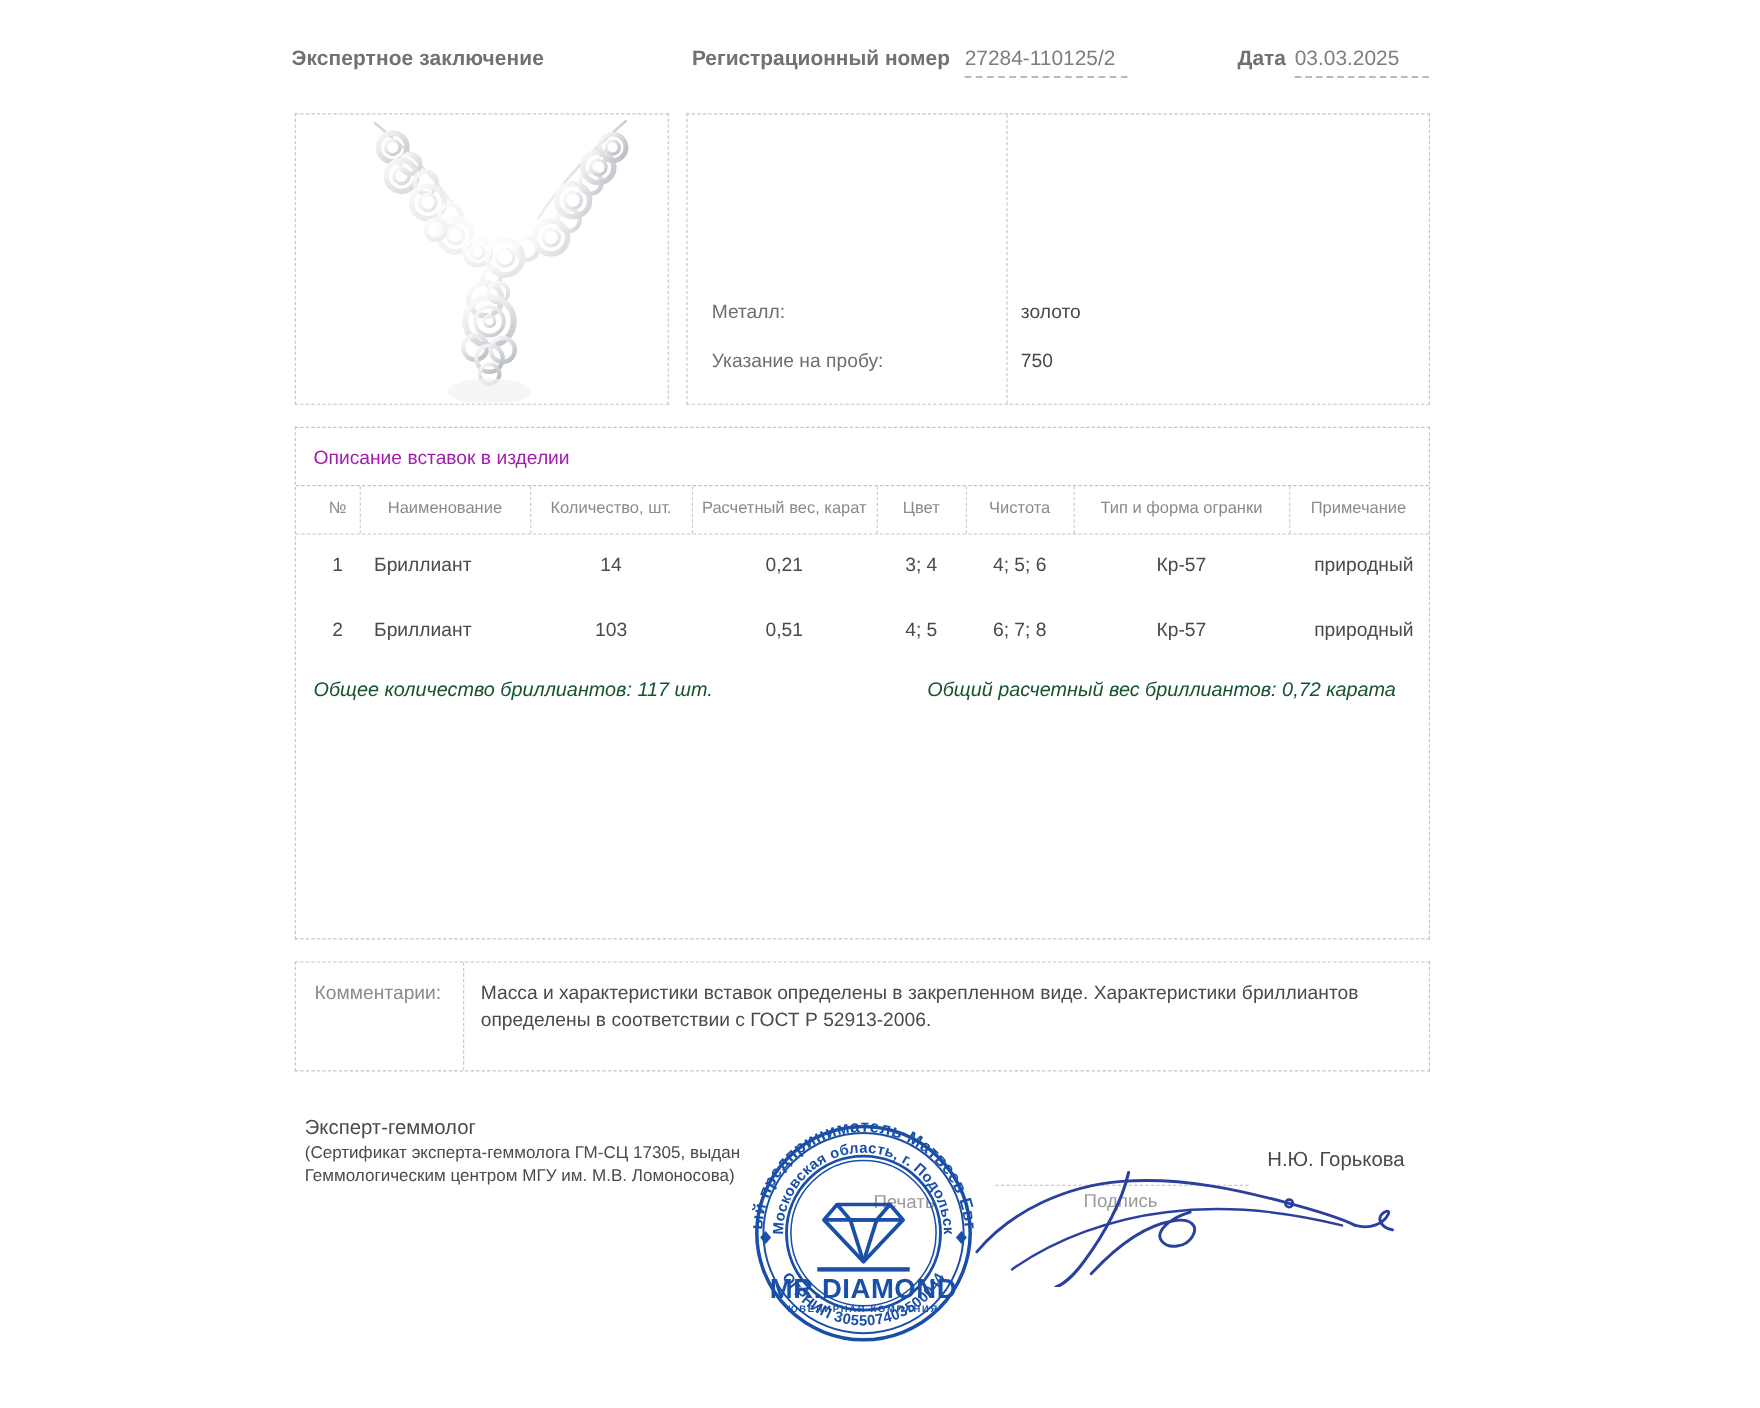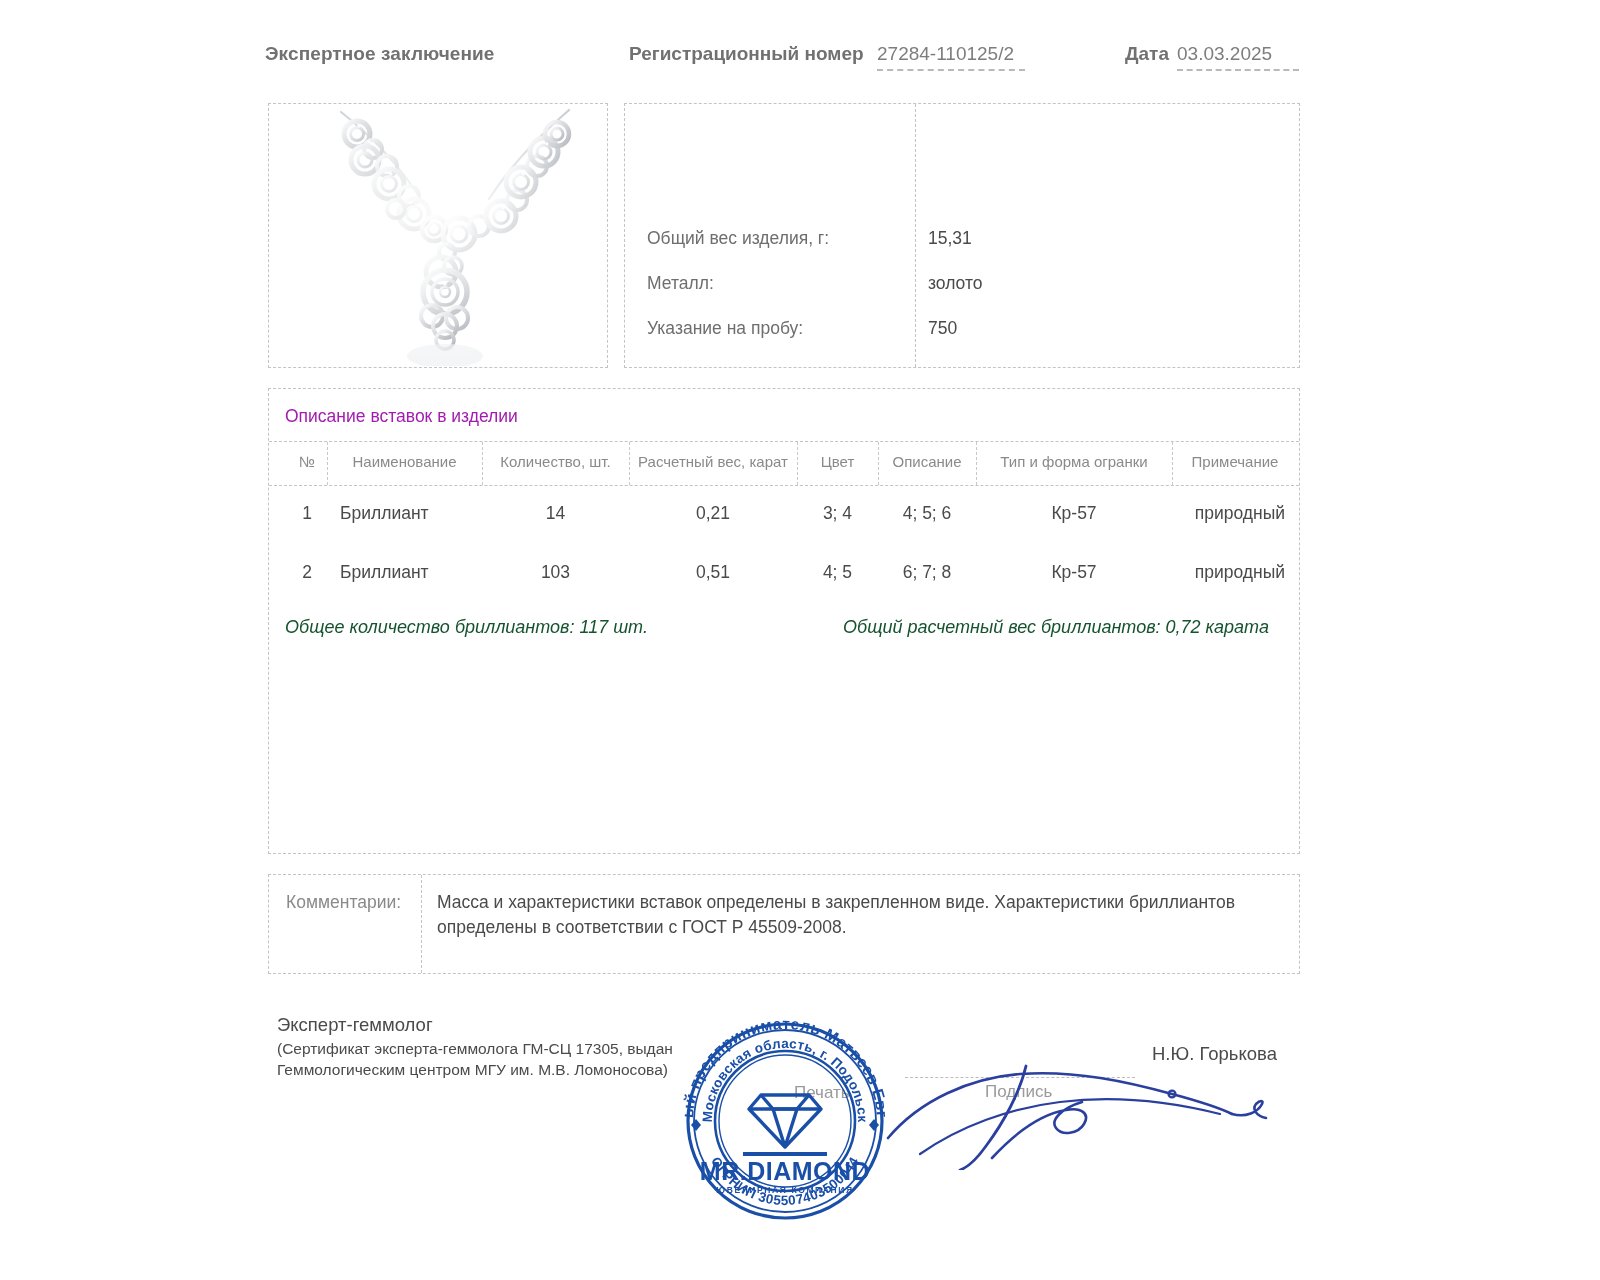--- a/index.html
+++ b/index.html
@@ -270,24 +270,20 @@
 
       <ellipse cx="176" cy="252" rx="38" ry="12" fill="#f0f1f3" opacity="0.75"></ellipse>
       <rect x="0" y="0" width="337" height="262" fill="url(#shine)"></rect>
     </svg>
   </div>
 
   <div id="desc-box">
     <div class="divider"></div>
 
 
-    <div class="d-row" style="top:124px;">
-      <span class="d-lbl">Общий вес изделия, г:</span>
-      <span class="d-val">15,31</span>
-    </div>
 
     <div class="d-row" style="top:169px;">
       <span class="d-lbl">Металл:</span>
       <span class="d-val">золото</span>
     </div>
 
     <div class="d-row" style="top:214px;">
       <span class="d-lbl">Указание на пробу:</span>
       <span class="d-val">750</span>
     </div>
@@ -304,21 +300,21 @@
     <div class="colsep" style="left:528px;"></div>
     <div class="colsep" style="left:609px;"></div>
     <div class="colsep" style="left:707px;"></div>
     <div class="colsep" style="left:903px;"></div>
 
     <div class="th" style="left:18px;  width:40px;">№</div>
     <div class="th" style="left:63px;  width:145px;">Наименование</div>
     <div class="th" style="left:218px; width:137px;">Количество, шт.</div>
     <div class="th" style="left:365px; width:158px;">Расчетный вес, карат</div>
     <div class="th" style="left:533px; width:71px;">Цвет</div>
-    <div class="th" style="left:614px; width:88px;">Описание</div>
+    <div class="th" style="left:614px; width:88px;">Чистота</div>
     <div class="th" style="left:712px; width:186px;">Тип и форма огранки</div>
     <div class="th" style="left:908px; width:116px;">Примечание</div>
 
     <div class="td" style="top:114px; left:18px;  width:40px;">1</div>
     <div class="td" style="top:114px; left:63px;  width:145px; text-align:left; padding-left:8px;">Бриллиант</div>
     <div class="td" style="top:114px; left:218px; width:137px;">14</div>
     <div class="td" style="top:114px; left:365px; width:158px;">0,21</div>
     <div class="td" style="top:114px; left:533px; width:71px;">3; 4</div>
     <div class="td" style="top:114px; left:614px; width:88px;">4; 5; 6</div>
     <div class="td" style="top:114px; left:712px; width:186px;">Кр-57</div>
@@ -333,21 +329,21 @@
     <div class="td" style="top:173px; left:712px; width:186px;">Кр-57</div>
     <div class="td" style="top:173px; left:908px; width:116px; text-align:right; padding-right:8px;">природный</div>
 
     <div class="tot" style="top:228px; left:16px;">Общее количество бриллиантов: 117 шт.</div>
     <div class="tot" style="top:228px; left:574px;">Общий расчетный вес бриллиантов: 0,72 карата</div>
   </div>
 
   <div id="comments-box">
     <div class="divider"></div>
     <div id="comments-label">Комментарии:</div>
-    <div id="comments-text">Масса и характеристики вставок определены в закрепленном виде. Характеристики бриллиантов определены в соответствии с ГОСТ Р 45509-2008.</div>
+    <div id="comments-text">Масса и характеристики вставок определены в закрепленном виде. Характеристики бриллиантов определены в соответствии с ГОСТ Р 52913-2006.</div>
   </div>
 
   <div id="footer">
     <div id="expert-title">Эксперт-геммолог</div>
     <div id="expert-sub">(Сертификат эксперта-геммолога ГМ-СЦ 17305, выдан Геммологическим центром МГУ им. М.В. Ломоносова)</div>
 
     <div id="sign-line"></div>
     <div id="pechat-label">Печать</div>
     <div id="podpis-label">Подпись</div>
     <div id="expert-name">Н.Ю. Горькова</div>

